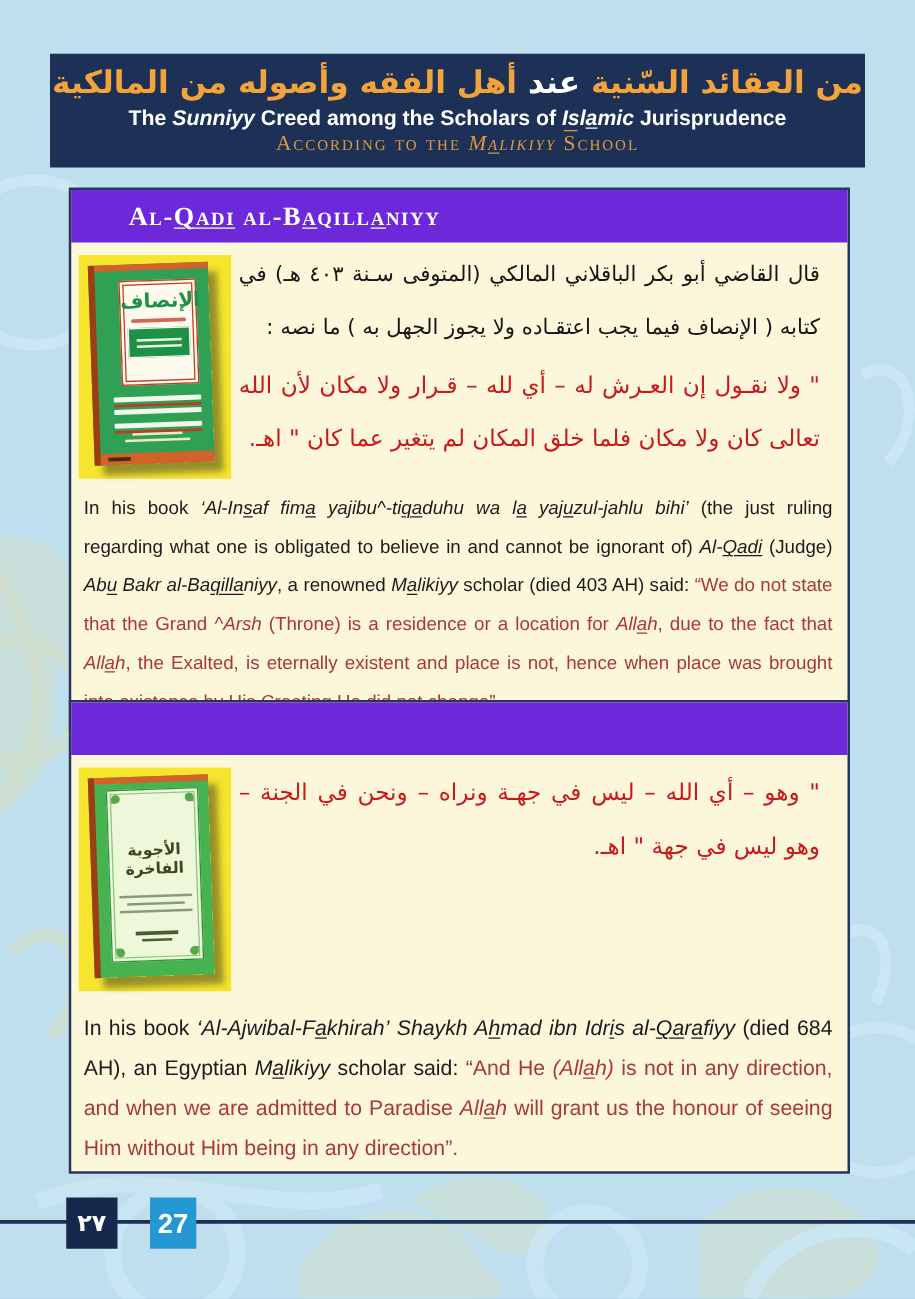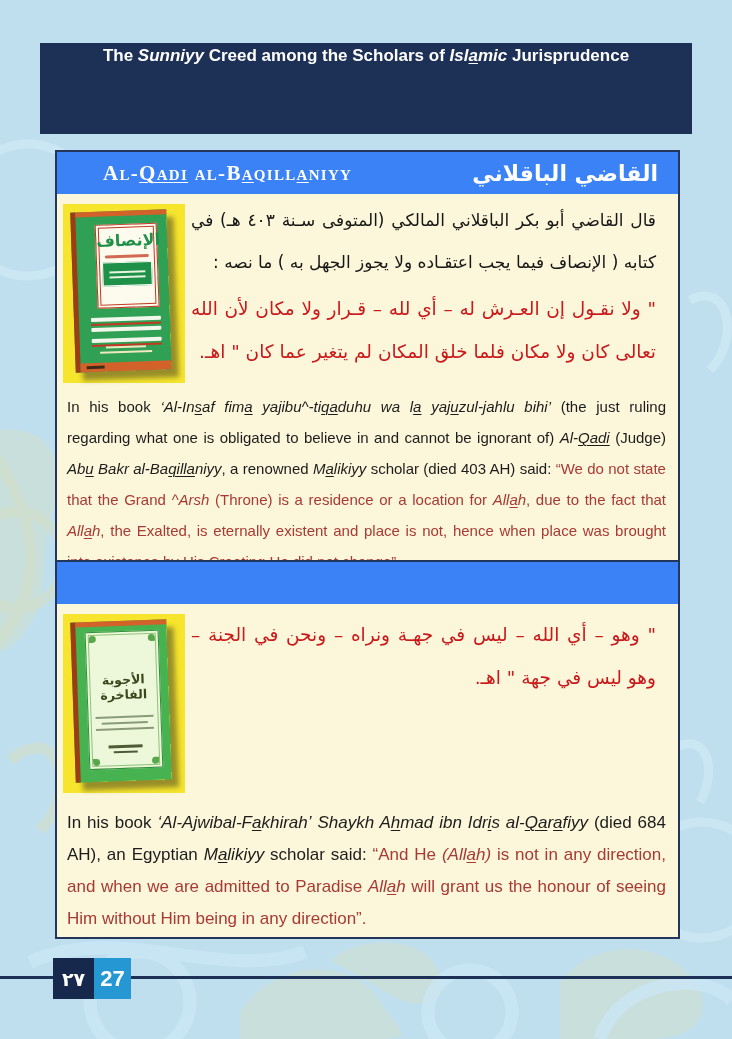--- a/index.html
+++ b/index.html
@@ -15,21 +15,21 @@
   .main-title-ar .wh{color:#ffffff;}
   .subtitle{font-size:17px;font-weight:700;margin-top:2px;line-height:21px;}
   .school{font-family:"Liberation Serif",serif;font-variant:small-caps;letter-spacing:1.6px;
           font-size:17px;color:#dd9a3e;line-height:20px;}
 
   
   .panel{position:absolute;left:55px;width:625px;background:#fcf7da;
          border:2px solid #24365c;z-index:2;box-sizing:border-box;}
   .panel.p1{top:150px;}
   .panel.p2{top:560px;}
-  .panel-head{height:42px;background:#3b82f6;display:flex;align-items:center;
+  .panel-head{height:42px;background:#6d28d9;display:flex;align-items:center;
               justify-content:space-between;padding:0 20px 0 46px;}
   .head-en{font-family:"Liberation Serif",serif;font-variant:small-caps;letter-spacing:1.3px;
            font-size:21px;font-weight:600;color:#fff;}
   .head-ar{font-family:"DejaVu Sans",sans-serif;font-size:22px;font-weight:700;color:#fff;direction:rtl;}
   .body-row{display:flex;padding:3px 10px 0 6px;}
   .arabic-col{flex:1;direction:rtl;padding:2px 12px 0 6px;font-family:"DejaVu Sans",sans-serif;}
   .ar-black{font-size:17px;line-height:42px;color:#161616;text-align:justify;}
   .p2 .ar-black{padding-top:10px;}
   .ar-red{font-size:18.5px;line-height:43px;color:#c9191b;text-align:justify;margin-top:4px;}
   .en{margin:8px 12px 6px 10px;font-size:15px;line-height:31px;text-align:justify;color:#1c1c1c;}
@@ -69,21 +69,21 @@
   .b2-crn{position:absolute;width:7px;height:7px;background:#58a84b;border-radius:50% 50% 50% 0;}
   .b2-title{margin-top:40px;text-align:center;font-family:"DejaVu Sans",sans-serif;
             font-size:12.5px;font-weight:700;color:#39491d;direction:rtl;}
   .b2-lines{margin:14px auto 0;width:58px;}
   .b2-lines i{display:block;height:2px;background:#8a9b78;margin-bottom:4px;}
   .b2-pub{position:absolute;bottom:12px;left:0;right:0;text-align:center;}
   .b2-pub i{display:block;width:34px;height:3px;background:#4c5c36;margin:3px auto;}
 
   
   .footer-rule{position:absolute;left:0;top:976px;width:732px;height:3px;background:#1d3156;z-index:2;}
-  .badge{position:absolute;left:53px;top:958px;display:flex;z-index:3;}
+  .badge{position:absolute;left:53px;top:958px;display:flex;z-index:3;gap:26px;}
   .badge-ar{width:41px;height:41px;background:#16294d;color:#fff;font-family:"DejaVu Sans",sans-serif;
             font-size:19px;font-weight:700;display:flex;align-items:center;justify-content:center;}
   .badge-en{width:37px;height:41px;background:#2597d2;color:#fff;font-size:22px;font-weight:700;
             display:flex;align-items:center;justify-content:center;}
 </style>
 </head>
 <body>
 
 <div class="page">
 
@@ -108,27 +108,28 @@
     </g>
     <g fill="none" stroke="#d0e9f6" stroke-width="9" opacity="0.7">
       <circle cx="702" cy="880" r="58"></circle>
       <path d="M660,760 C700,720 722,762 700,802"></path>
       <circle cx="28" cy="210" r="66"></circle>
       <path d="M690,300 C730,280 740,340 710,370"></path>
     </g>
   </svg>
 
   <div class="main-header">
+    <div class="main-title-ar" dir="rtl" lang="ar"><span>من العقائد السّنية </span><span class="wh">عند</span><span> أهل الفقه وأصوله من المالكية</span></div>
     <div class="subtitle"><span>The </span><span class="it">Sunniyy</span><span> Creed among the Scholars of </span><span class="it">Isl</span><span class="it un">a</span><span class="it">mic</span><span> Jurisprudence</span></div>
+    <div class="school"><span>According to the </span><span class="it">M</span><span class="it un">a</span><span class="it">likiyy </span><span class="ov">S</span><span>chool</span></div>
   </div>
 
   <div class="panel p1">
     <div class="panel-head">
       <div class="head-en"><span>Al-</span><span class="un">Qadi</span><span> al-B</span><span class="un">a</span><span>qill</span><span class="un">a</span><span>niyy</span></div>
-      <div class="head-ar" lang="ar">القاضي الباقلاني</div>
     </div>
     <div class="body-row">
       <div class="book-box">
         <div class="book">
           <div class="cover1">
             <div class="b-top"></div>
             <div class="b1-panel">
               <div class="b1-title" lang="ar">الإنصاف</div>
               <div class="b1-redline"></div>
               <div class="b1-greenbox">

